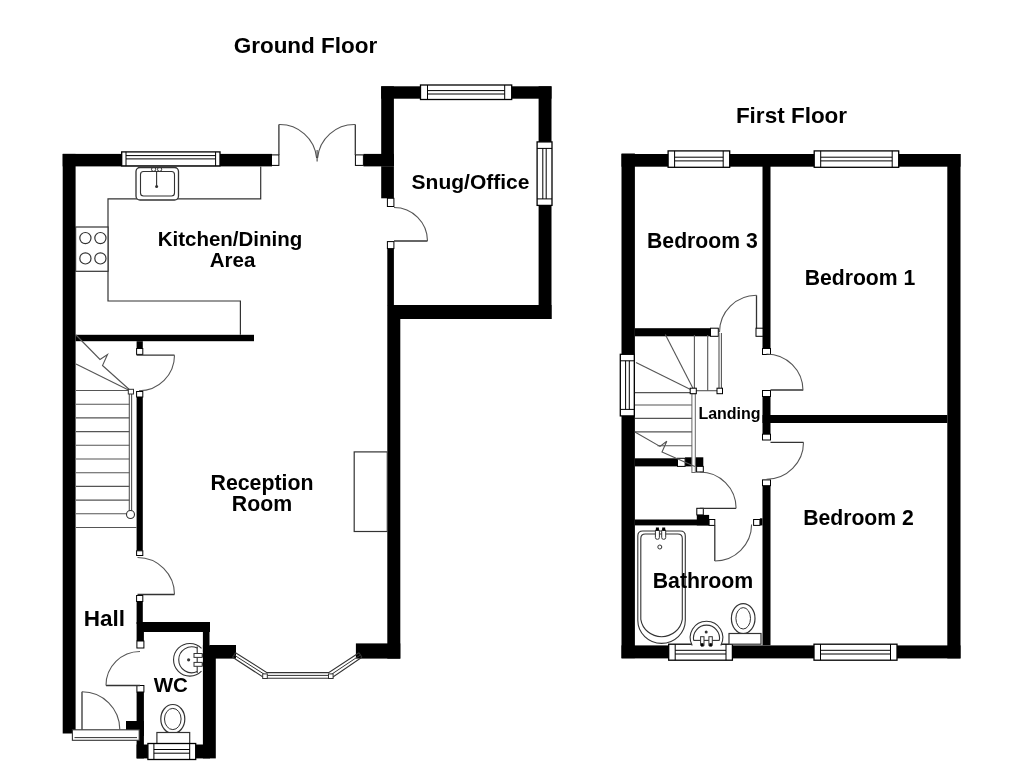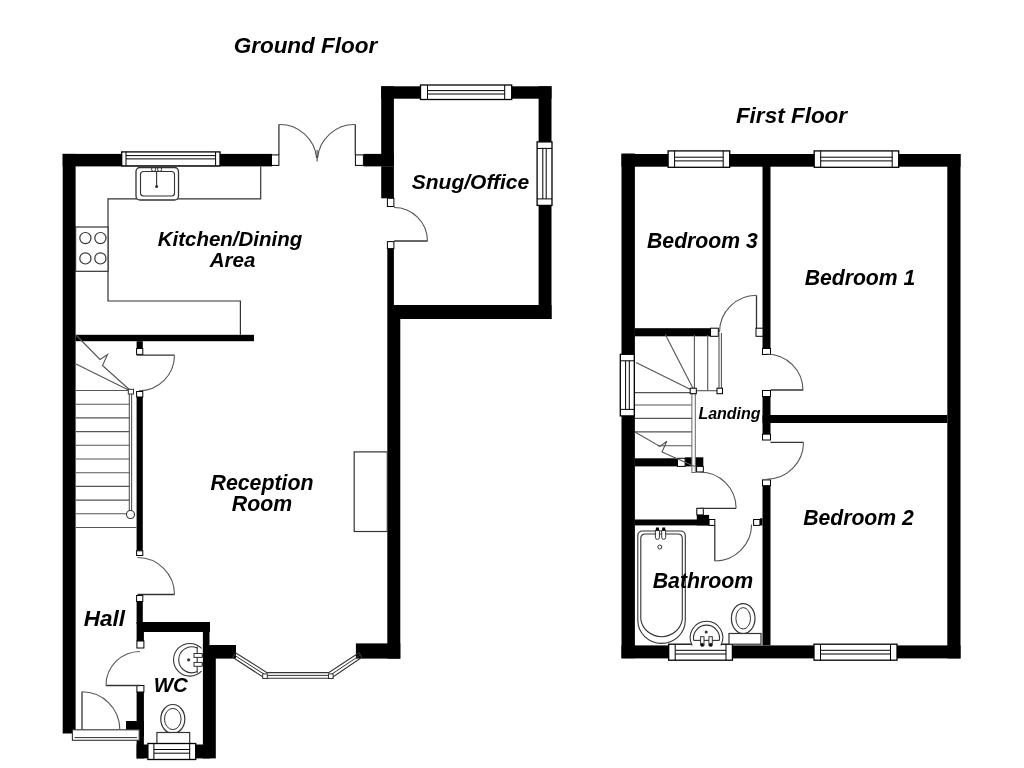--- a/index.html
+++ b/index.html
@@ -1,16 +1,16 @@
 <!DOCTYPE html>
 <html><head>
 <meta charset="utf-8">
 <style>
   html,body{margin:0;padding:0;background:#fff;}
-  #plan{width:1024px;height:768px;position:relative;font-family:"Liberation Sans", sans-serif;font-style:italic;}
+  #plan{width:1024px;height:768px;position:relative;font-family:"Liberation Sans", sans-serif;}
   text{font-family:"Liberation Sans", sans-serif;font-weight:bold;fill:#000;}
 </style>
 </head>
 <body>
 <div id="plan">
 <svg width="1024" height="768" viewBox="0 0 1024 768">
 <rect x="0" y="0" width="1024" height="768" fill="#ffffff"></rect>
 <g id="ground" stroke="none">
 
   <rect x="62.7" y="153.9" width="12.9" height="579.6" fill="#000"></rect>

